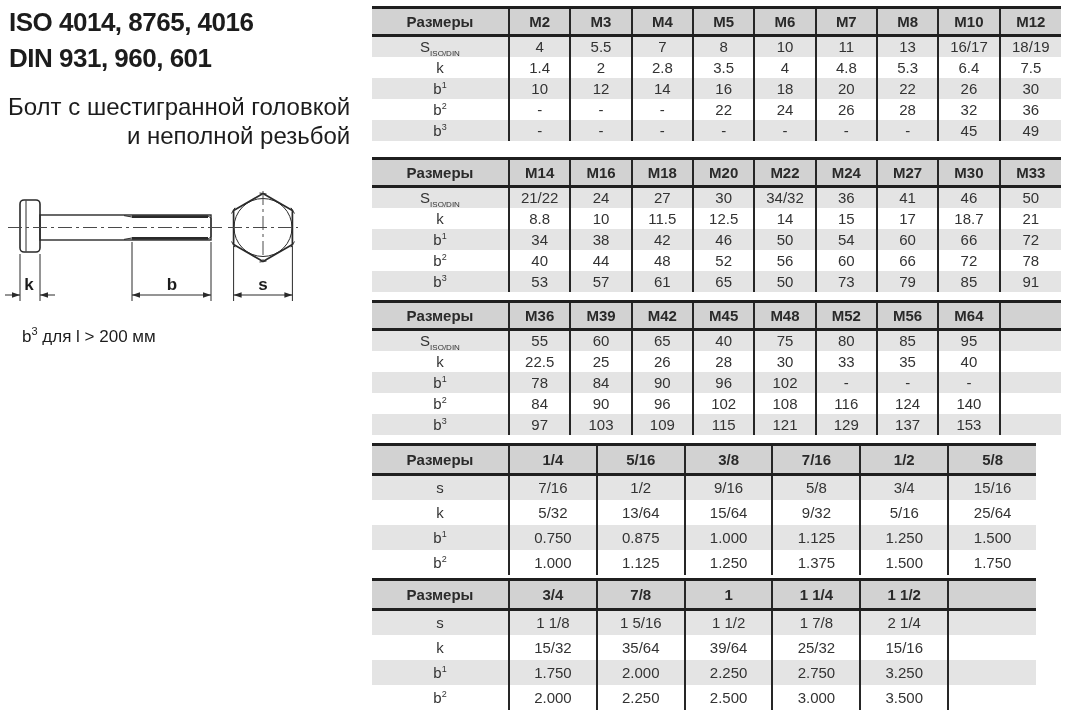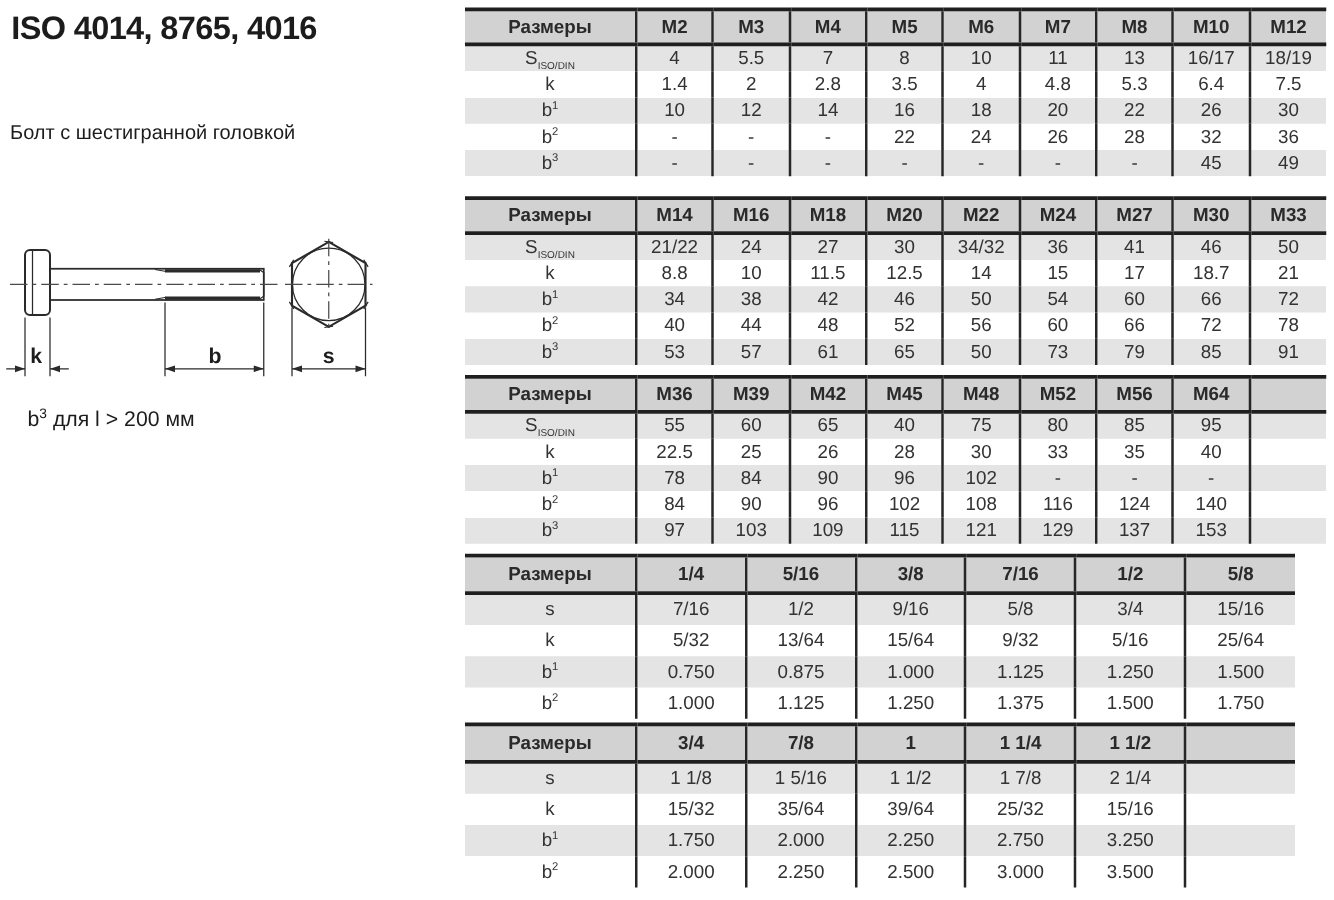--- a/index.html
+++ b/index.html
@@ -4,21 +4,21 @@
 <style>
   html,body{margin:0;padding:0;}
   body{
     width:1067px;height:720px;position:relative;overflow:hidden;
     background:#ffffff;color:#262626;
     font-family:"Liberation Sans", sans-serif;
   }
   
   .left-panel{position:absolute;left:0;top:0;width:368px;height:632px;}
   .doc-title{position:absolute;left:9px;top:4px;font-weight:bold;font-size:26px;line-height:36px;letter-spacing:-0.5px;color:#1c1c1c;}
-  .doc-subtitle{position:absolute;left:8px;top:92px;font-size:16px;line-height:29px;color:#1c1c1c;text-align:right;}
+  .doc-subtitle{position:absolute;left:8px;top:92px;font-size:24px;line-height:29px;color:#1c1c1c;text-align:right;}
   .footnotes{position:absolute;left:22px;top:318px;font-size:17px;line-height:26px;color:#1c1c1c;}
   .footnotes sup{font-size:11px;}
   .drawing-wrap{position:absolute;left:2px;top:185px;}
   
   .table-host{position:absolute;left:372px;}
   .host-0{top:6px;}
   .host-1{top:157px;}
   .host-2{top:300px;}
   .host-3{top:443px;}
   .host-4{top:578px;}
@@ -52,24 +52,26 @@
   .dlabel{font-family:"Liberation Sans",sans-serif;font-weight:bold;font-size:17px;fill:#1c1c1c;}
   .darrow{fill:#2a2a2a;stroke:none;}
 </style>
 </head>
 <body style="--header-bg: #d2d2d2; --row-shade: #e4e4e4; --line: #262626;">
 
 <div class="left-panel">
 
   <div class="doc-title">
     <div>ISO 4014, 8765, 4016</div>
+    <div>DIN 931, 960, 601</div>
   </div>
 
   <div class="doc-subtitle">
     <div>Болт с шестигранной головкой</div>
+    <div>и неполной резьбой</div>
   </div>
 
   <div class="drawing-wrap">
     <svg width="322" height="135" viewBox="0 0 322 135">
 
       <rect x="18" y="15" width="20" height="52" rx="4" class="dline" stroke-width="1.6"></rect>
       <path d="M 24 15.6 L 24 66.4" class="dthin" stroke-width="0.8"></path>
 
       <rect x="38" y="30" width="171" height="25" class="dline" stroke-width="1.4"></rect>
 

